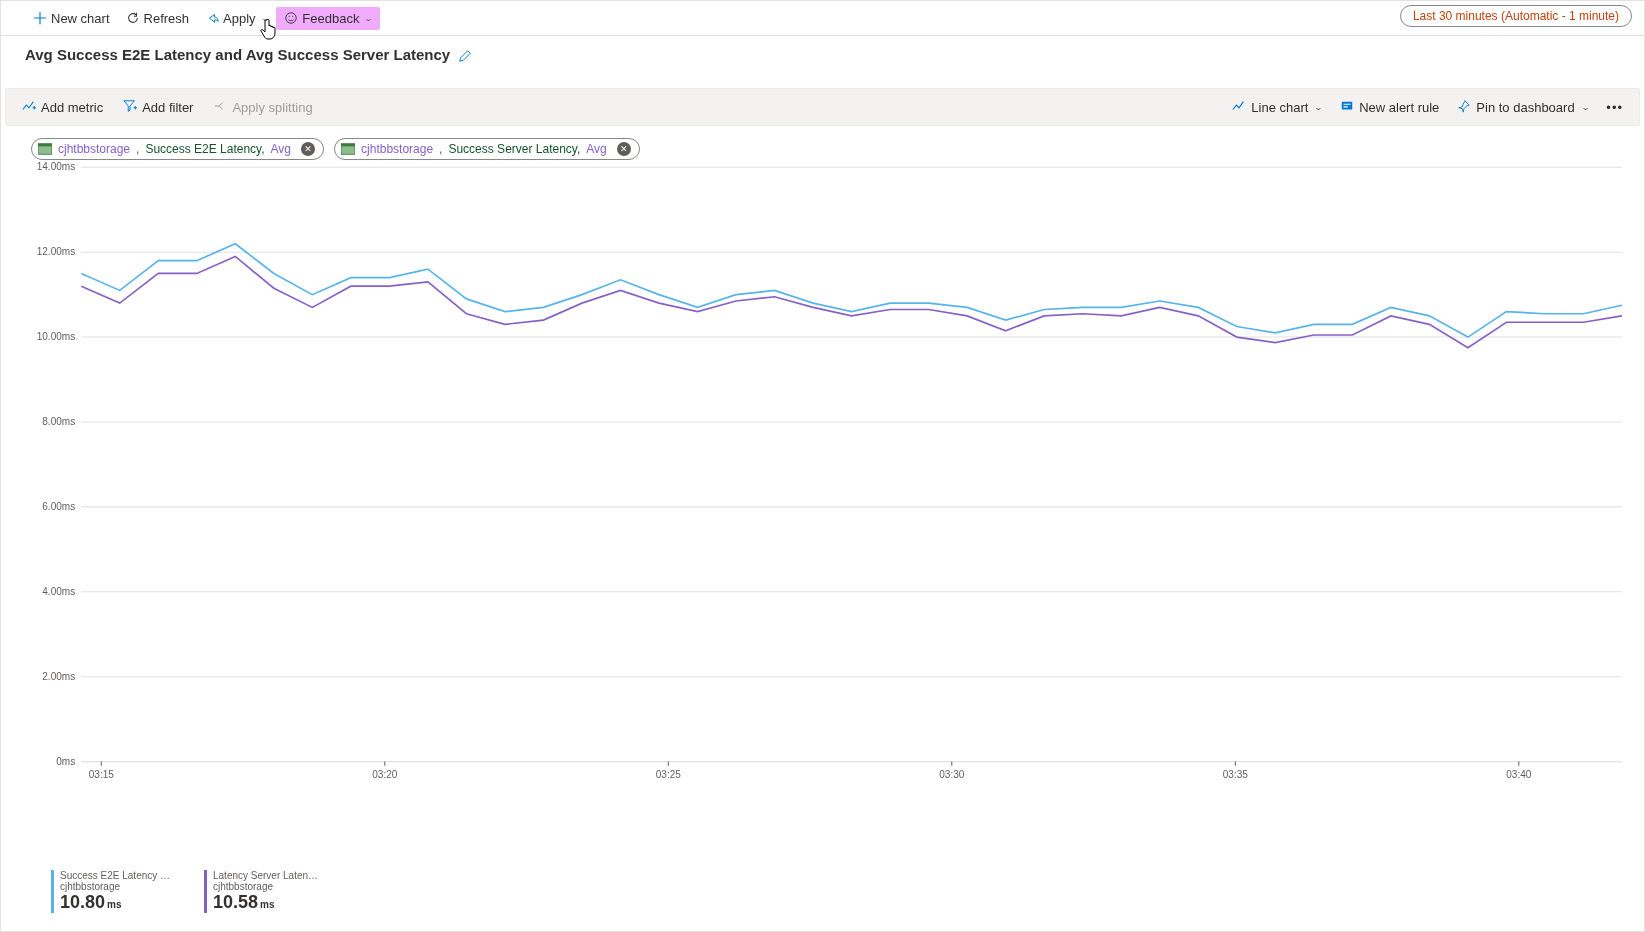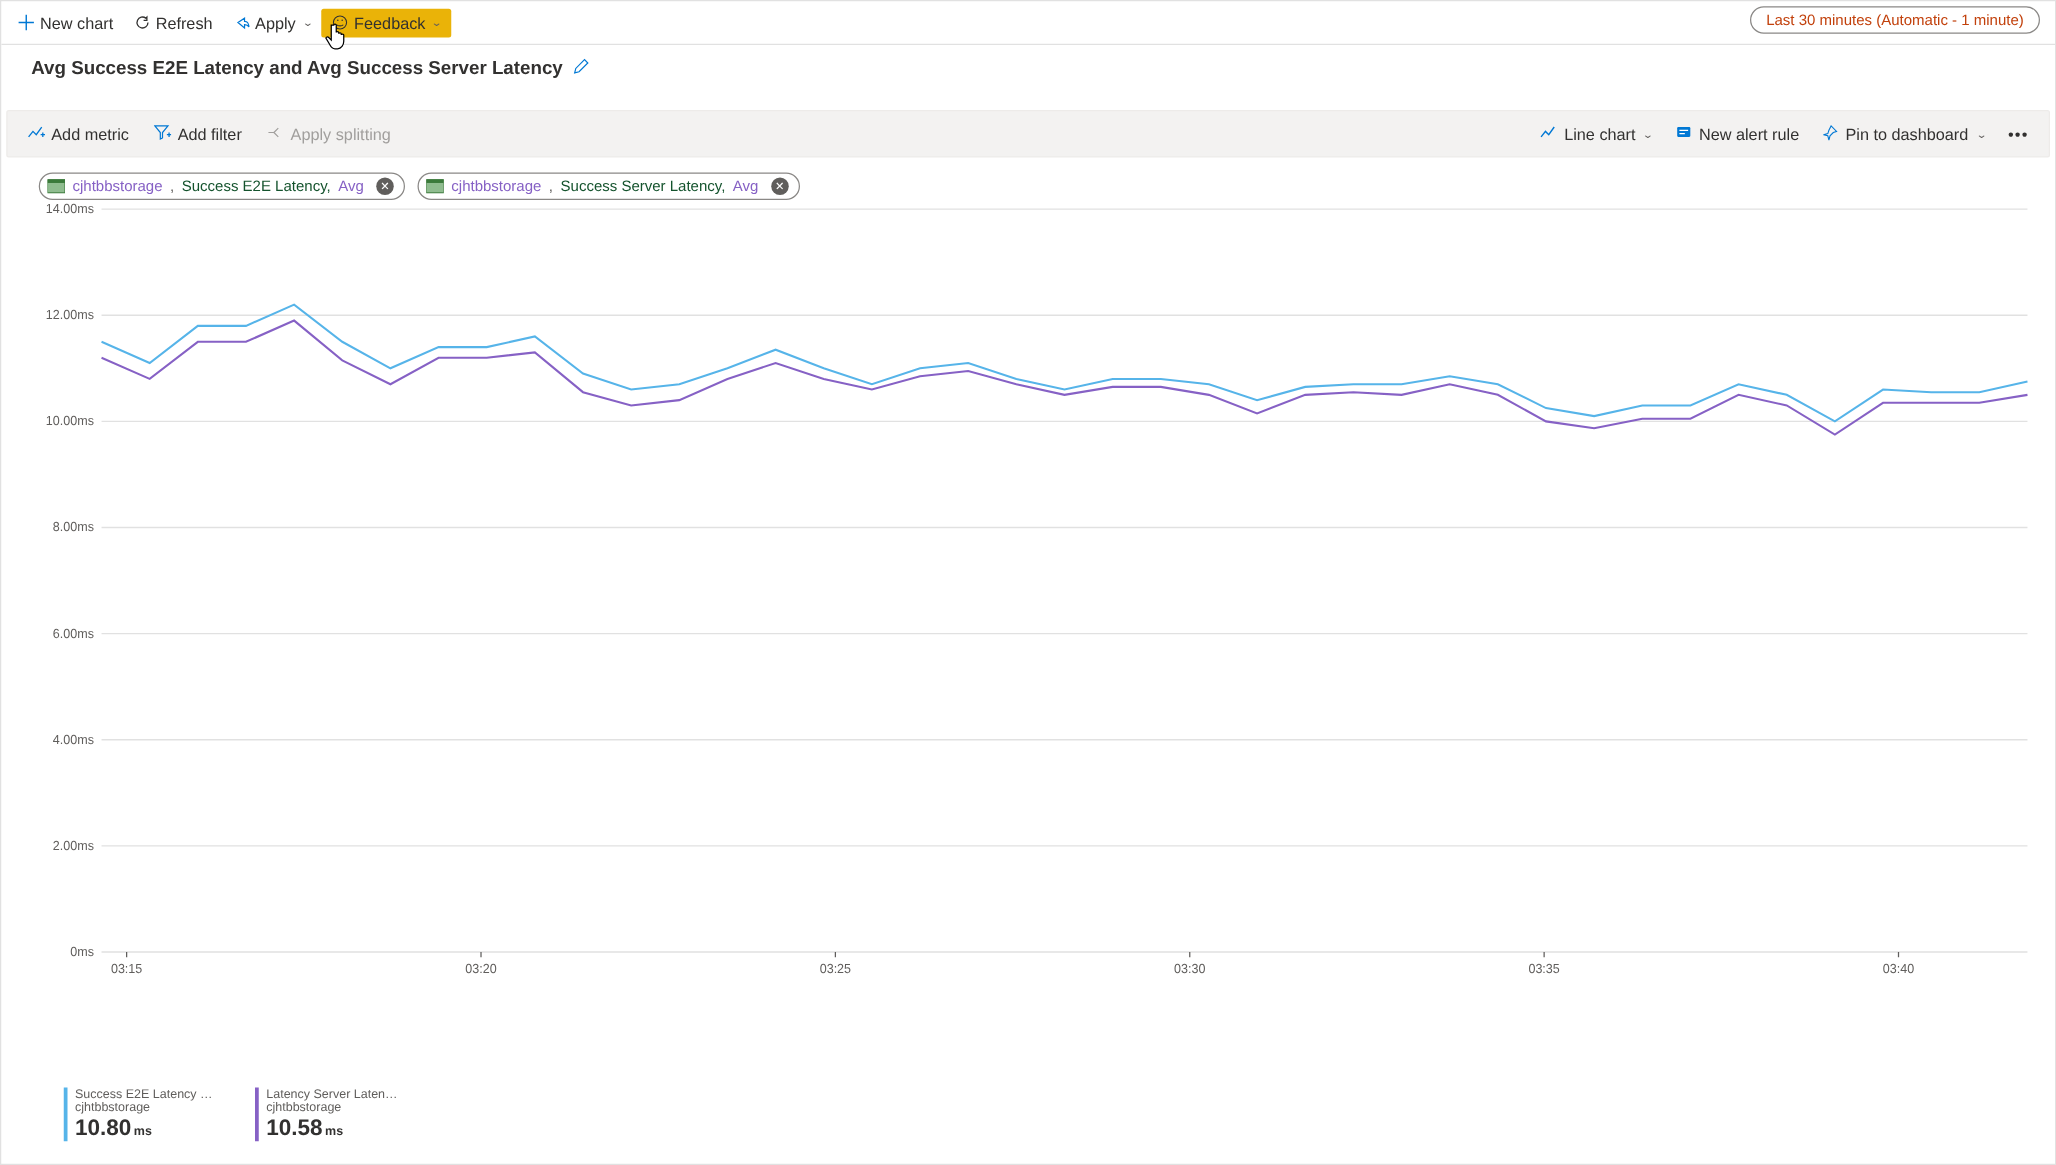--- a/index.html
+++ b/index.html
@@ -1,23 +1,23 @@
 <!DOCTYPE html>
 <html><head>
 <meta charset="utf-8">
 <style>
   html,body{margin:0;padding:0;font-family:"Segoe UI",Arial,sans-serif;font-size:13px;color:#323130;background:#fff}
   .frame{width:1645px;height:932px;border:1px solid #e1e1e1;position:relative;box-sizing:border-box;overflow:hidden}
-  .topbar{height:34px;display:flex;align-items:center;padding:0 5px;border-bottom:1px solid #e1e1e1;position:relative}
+  .topbar{height:34px;display:flex;align-items:center;padding:0 24px;border-bottom:1px solid #e1e1e1;position:relative}
   .topbar .btn{display:flex;align-items:center;gap:4px;padding:4px 8px;cursor:pointer;color:#323130;border-radius:2px}
-  .topbar .btn.hovered{background:#eab308}
+  .topbar .btn.hovered{background:#f0abfc}
   .topbar .btn .ic{width:14px;height:14px;display:inline-flex;align-items:center;justify-content:center}
   .chev{margin-left:2px;font-size:8px;color:#605e5c;transform:scaleX(1.4)}
   .timerange{position:absolute;right:12px;top:4px;border:1px solid #8a8886;border-radius:12px;padding:3px 12px;font-size:12px;color:#c2410c;cursor:pointer}
-  .title-row{padding:10px 24px 4px 24px;display:flex;align-items:flex-start;gap:8px}
+  .title-row{padding:10px 24px 4px 24px;display:flex;align-items:flex-end;gap:8px}
   .title-row h2{margin:0;font-size:15px;font-weight:600}
   .edit-ic{width:14px;height:14px;cursor:pointer}
   .toolbar2{margin:21px 4px 0 4px;background:#f3f2f1;border:1px solid #edebe9;height:36px;display:flex;align-items:center;padding:0 8px;gap:4px;border-radius:2px}
   .toolbar2 .btn{display:flex;align-items:center;gap:5px;padding:4px 8px;cursor:pointer;border-radius:2px}
   .toolbar2 .btn.disabled{color:#a19f9d;cursor:default}
   .toolbar2 .spacer{flex:1}
   .toolbar2 .right .btn{margin-left:2px}
   .toolbar2 .right{display:flex;align-items:center}
   .pills{padding:12px 24px 0 30px;display:flex;gap:10px}
   .pill{display:flex;align-items:center;gap:6px;border:1px solid #8a8886;border-radius:14px;padding:3px 8px 3px 6px;font-size:12px;color:#605e5c;cursor:pointer}

